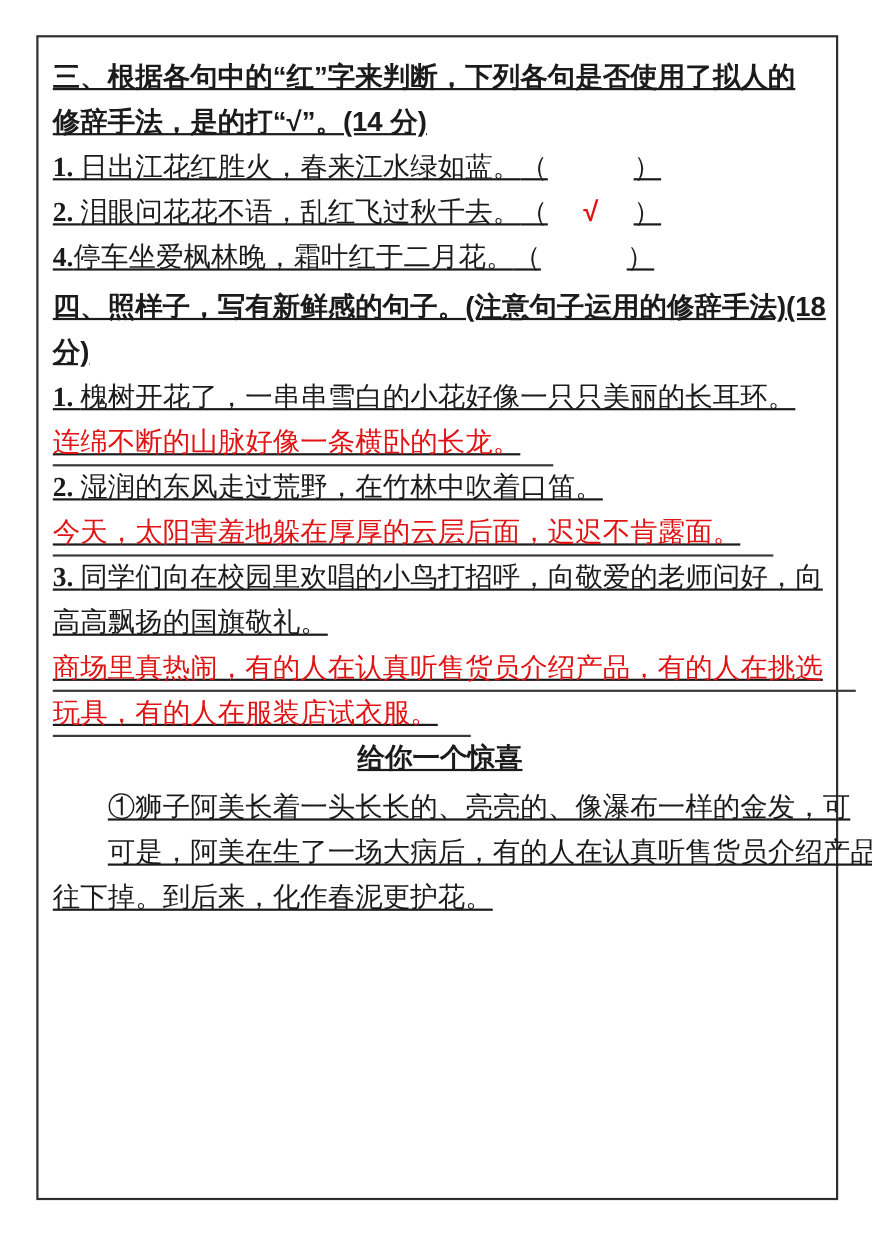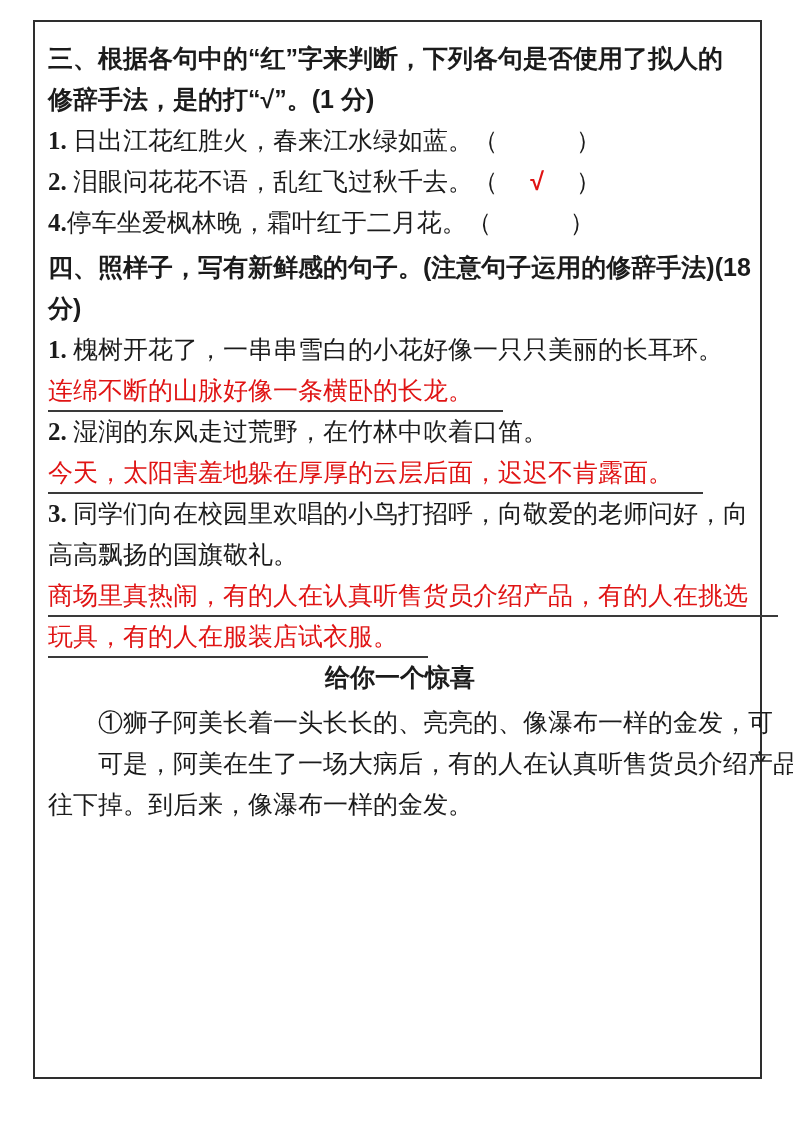--- a/index.html
+++ b/index.html
@@ -6,28 +6,29 @@
     margin: 0;
     padding: 0;
     width: 793px;
     height: 1122px;
     background: var(--page-bg, #ffffff);
     font-family: "Liberation Serif", serif;
   }
   .frame {
     position: absolute;
     left: 33px;
-    top: 20px;
+    top: 32px;
     width: 729px;
     height: 1059px;
     box-sizing: border-box;
     border: 2px solid var(--frame-border, #2e2e2e);
     padding: 16px 8px 0 13px;
     color: var(--ink, #1b1b1b);
     font-size: 25px;
+    text-decoration: underline;
   }
   .line {
     height: 41px;
     line-height: 41px;
     white-space: nowrap;
   }
   .head {
     font-family: "Liberation Sans", sans-serif;
     font-weight: bold;
   }
@@ -49,21 +50,21 @@
     padding-bottom: 6px;
   }
   .ext { padding-right: 30px; }
 </style>
 </head>
 <body>
 
 <div class="frame">
 
   <div class="line head">三、根据各句中的“红”字来判断，下列各句是否使用了拟人的</div>
-  <div class="line head">修辞手法，是的打“√”。(1 分)</div>
+  <div class="line head">修辞手法，是的打“√”。(14 分)</div>
 
   <div class="line">
     <b class="num">1. </b><span>日出江花红胜火，春来江水绿如蓝。</span><span>（</span><span class="ansbox"></span><span>）</span>
   </div>
 
   <div class="line">
     <b class="num">2. </b><span>泪眼问花花不语，乱红飞过秋千去。</span><span>（</span><span class="ansbox">√</span><span>）</span>
   </div>
 
 
@@ -98,15 +99,15 @@
     <span class="ans ext">商场里真热闹，有的人在认真听售货员介绍产品，有的人在挑选</span>
   </div>
   <div class="line">
     <span class="ans ext">玩具，有的人在服装店试衣服。</span>
   </div>
 
   <div class="line head center">给你一个惊喜</div>
 
   <div class="line indent mt4">①狮子阿美长着一头长长的、亮亮的、像瀑布一样的金发，可</div>
   <div class="line indent">可是，阿美在生了一场大病后，有的人在认真听售货员介绍产品</div>
-  <div class="line">往下掉。到后来，像瀑布一样的金发。</div>
+  <div class="line">往下掉。到后来，化作春泥更护花。</div>
 
 </div>
 
 </body></html>

